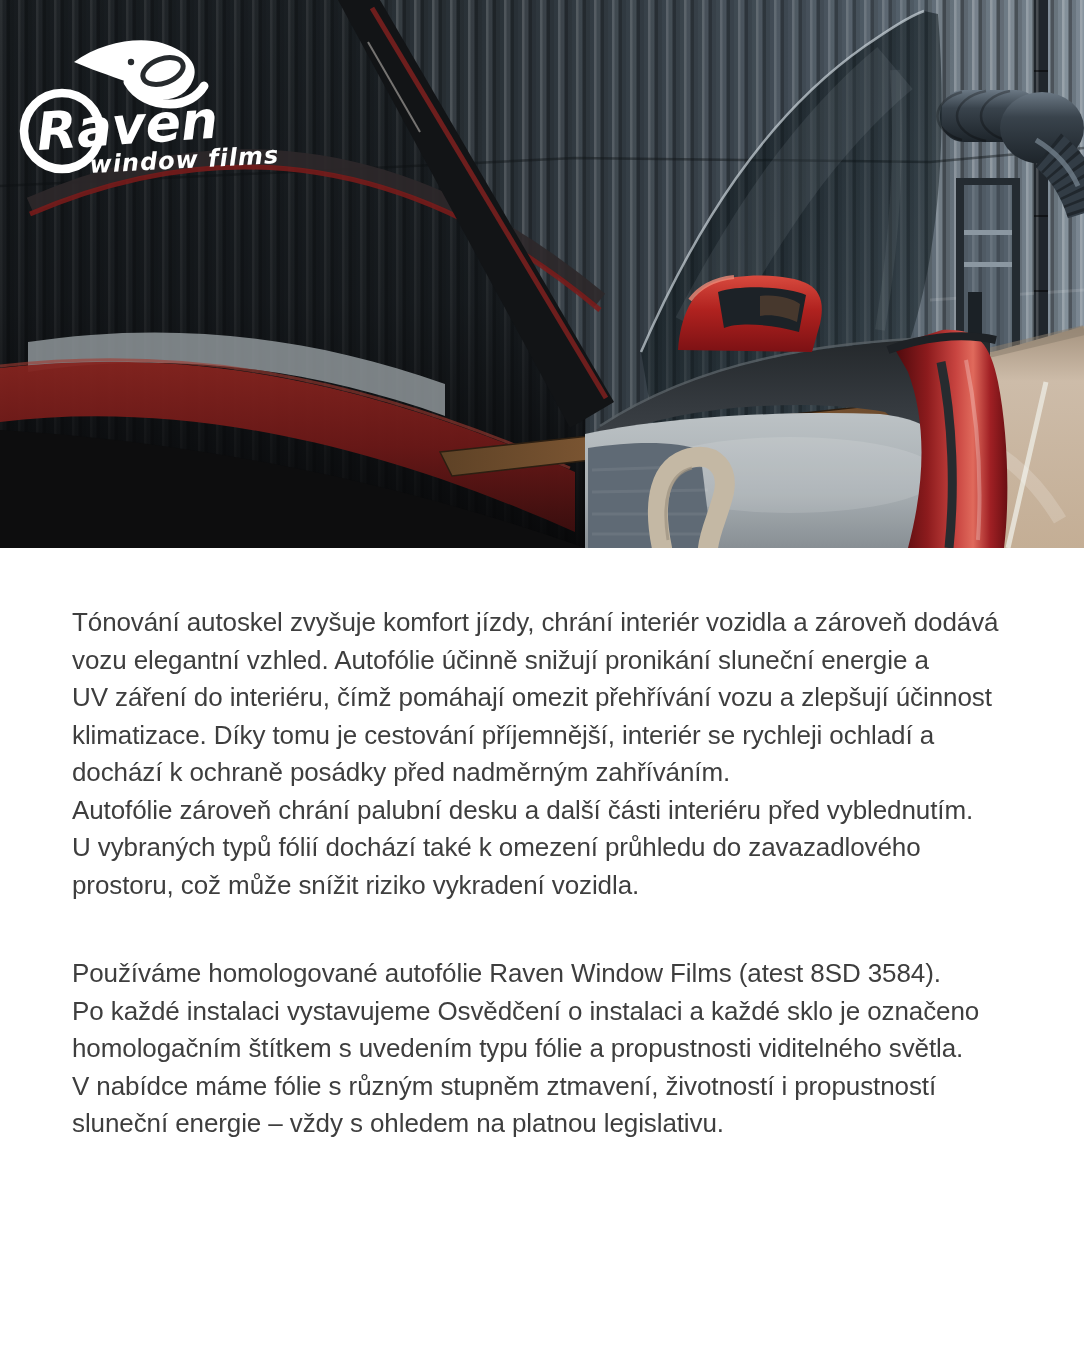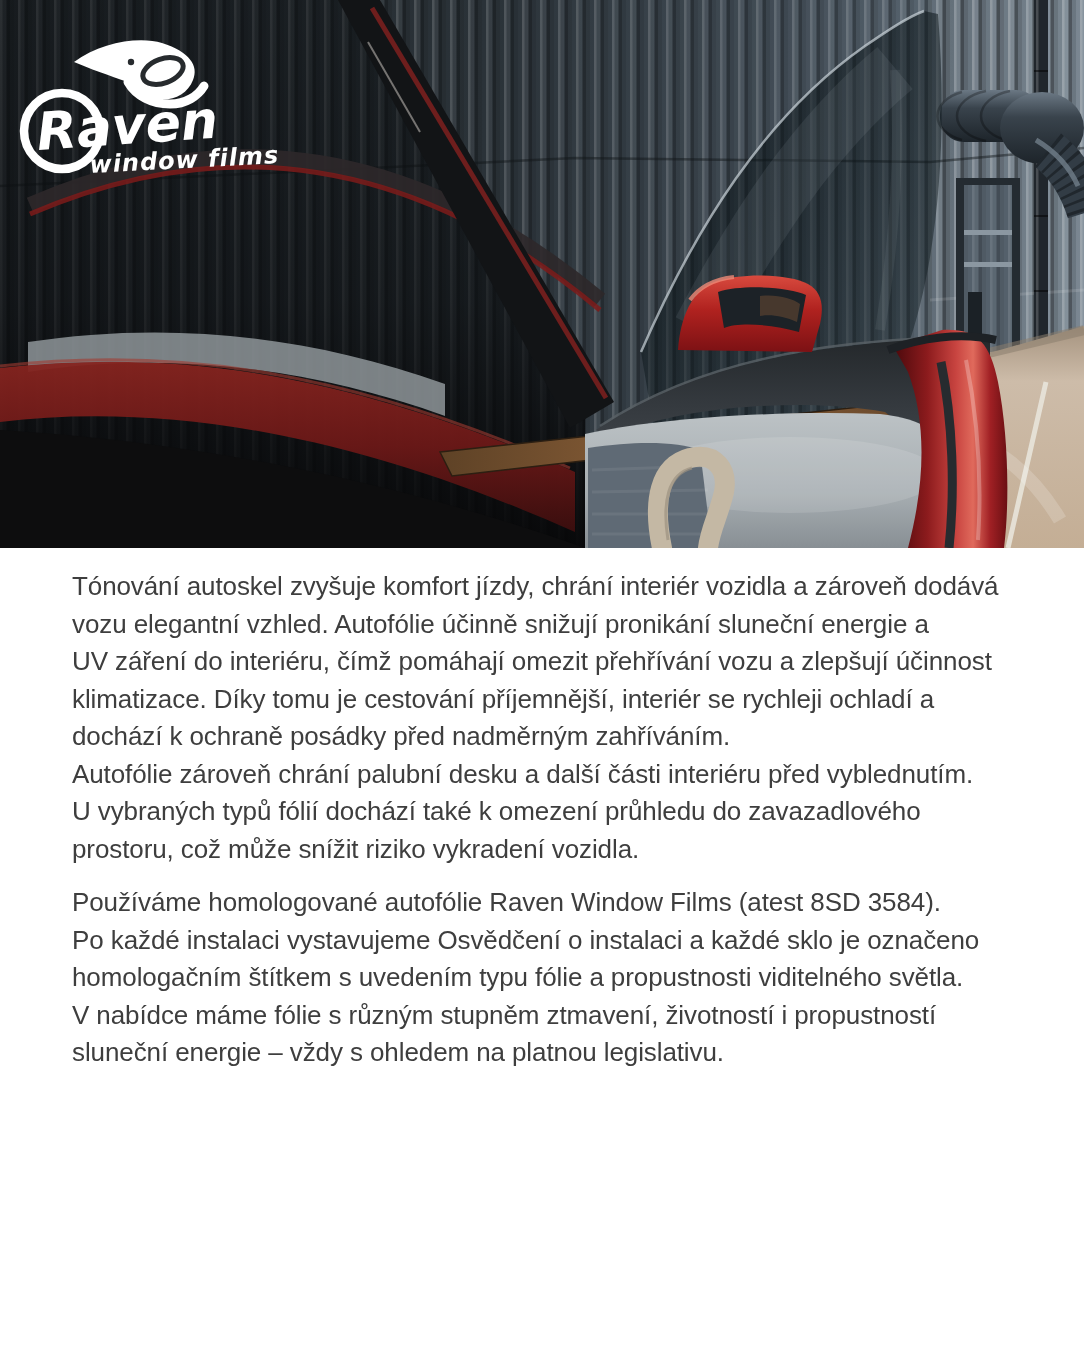--- a/index.html
+++ b/index.html
@@ -1,29 +1,29 @@
 <!DOCTYPE html>
 <html><head>
 <meta charset="utf-8">
 <style>
   html,body{margin:0;padding:0;background:#ffffff;}
   body{width:1084px;height:1354px;position:relative;font-family:"Liberation Sans","DejaVu Sans",sans-serif;}
   .hero{width:1084px;height:548px;overflow:hidden;background:#2b3238;}
   .hero svg{display:block;width:1084px;height:548px;}
-  .content{padding:20px 0 0 72px;}
+  .content{padding:56px 0 0 72px;}
   .content p{
     margin:0;
     white-space:pre;
     font-size:26px;
     line-height:37.5px;
     font-weight:300;
     letter-spacing:-0.1px;
     color:#3e3e3e;
   }
-  .content p + p{margin-top:16px;}
+  .content p + p{margin-top:51px;}
   .logo-name{
     font-family:"DejaVu Sans",sans-serif;
     font-style:italic;
     font-weight:bold;
     font-size:52px;
     fill:#ffffff;
   }
   .logo-tagline{
     font-family:"DejaVu Sans",sans-serif;
     font-style:italic;

